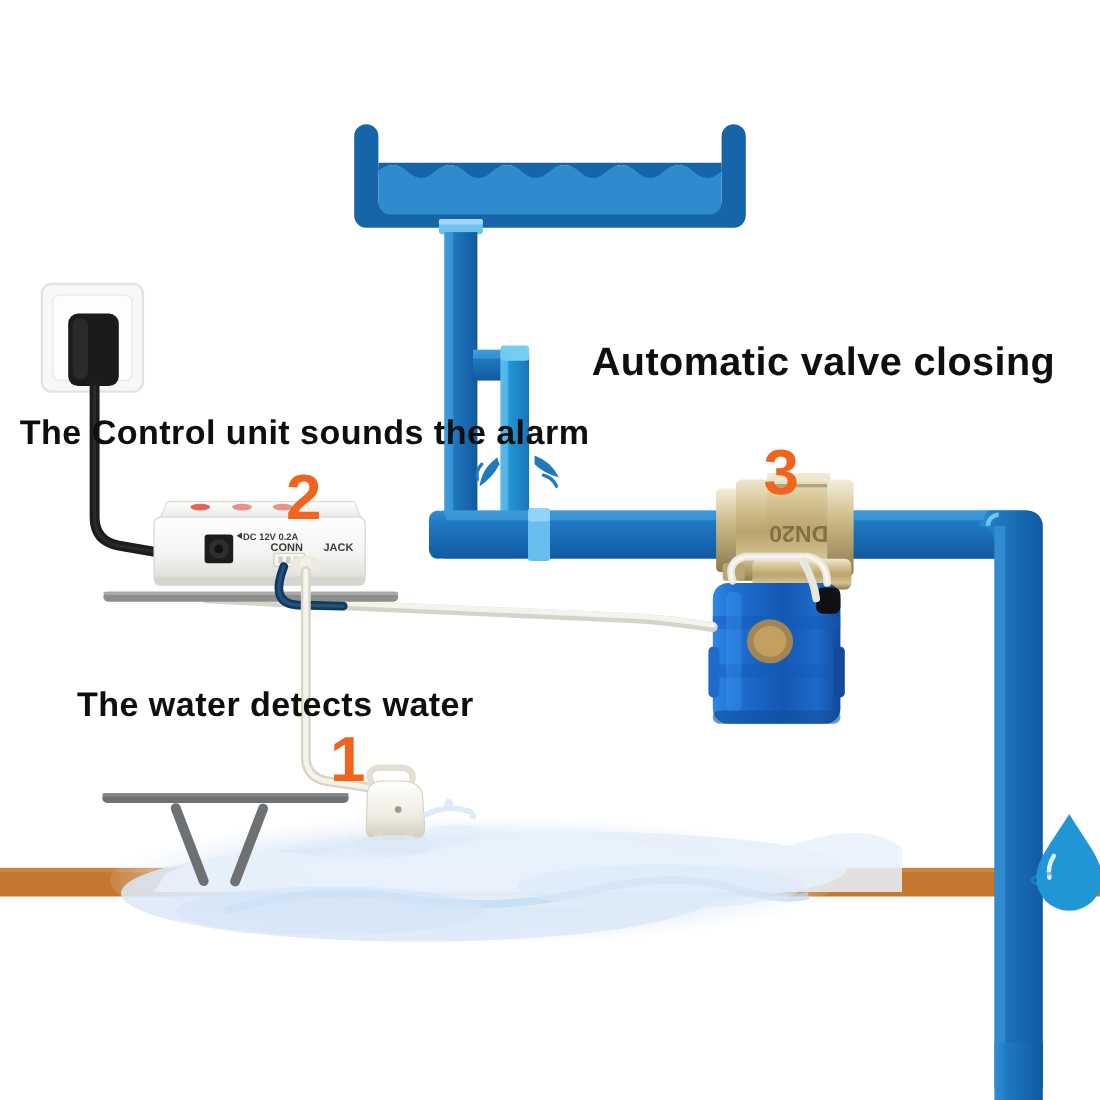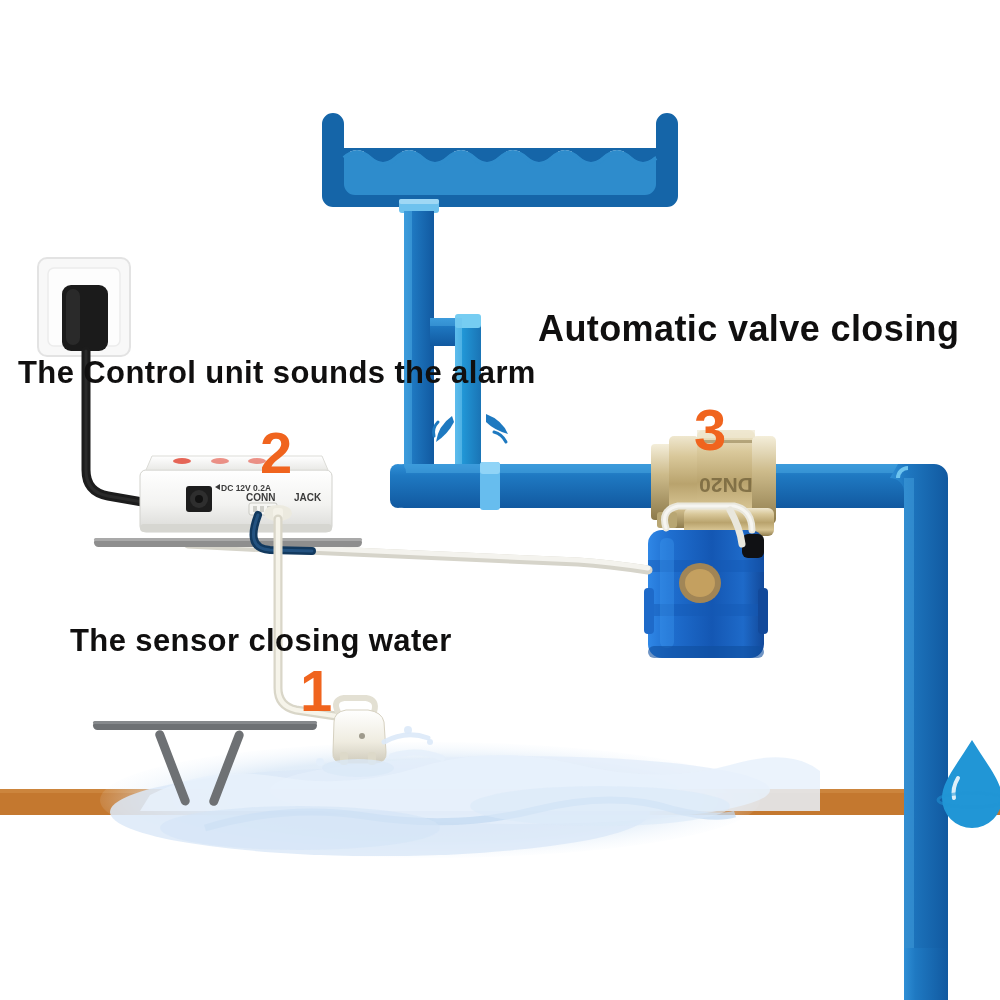--- a/index.html
+++ b/index.html
@@ -2,21 +2,21 @@
 <html><head>
 <meta charset="utf-8">
 <title>Water Leak Detector Diagram</title>
 <style>
   html,body{margin:0;padding:0;background:#ffffff;}
   body{width:1000px;height:1000px;overflow:hidden;font-family:"Liberation Sans",sans-serif;}
   #stage{position:relative;width:1000px;height:1000px;background:#ffffff;}
   svg#scene{position:absolute;left:0;top:0;width:1000px;height:1000px;display:block;}
   .cap{position:absolute;color:#100f0f;font-family:"Liberation Sans",sans-serif;font-weight:bold;white-space:nowrap;letter-spacing:0.4px;}
   #cap-valve{left:538px;top:308px;font-size:36px;}
-  #cap-alarm{left:18px;top:355px;font-size:31px;}
+  #cap-alarm{left:18px;top:376px;font-size:31px;}
   #cap-sensor{left:70px;top:623px;font-size:31px;}
   .num{position:absolute;color:#f0641e;font-family:"Liberation Sans",sans-serif;font-weight:bold;font-size:58px;line-height:1;white-space:nowrap;}
   #num-1{left:300px;top:662px;}
   #num-2{left:260px;top:424px;}
   #num-3{left:694px;top:401px;}
 </style>
 </head>
 <body>
 
 <div id="stage">
@@ -286,19 +286,19 @@
       <path d="M384,742 q22,-12 44,-4" fill="none" stroke="#dbe9f8" stroke-width="5" stroke-linecap="round" opacity="0.9"></path>
       <path d="M392,756 q26,-8 50,2" fill="none" stroke="#e6f0fb" stroke-width="6" stroke-linecap="round" opacity="0.9"></path>
       <circle cx="408" cy="730" r="4" fill="#dbe9f8" opacity="0.9"></circle>
       <circle cx="430" cy="742" r="3" fill="#dbe9f8" opacity="0.9"></circle>
       <circle cx="320" cy="762" r="4" fill="#e3eefb" opacity="0.9"></circle>
     </g>
   </svg>
 
   <div class="cap" id="cap-valve">Automatic valve closing</div>
   <div class="cap" id="cap-alarm">The Control unit sounds the alarm</div>
-  <div class="cap" id="cap-sensor">The sensor closing water</div>
+  <div class="cap" id="cap-sensor">The water detects water</div>
 
   <div class="num" id="num-1">1</div>
   <div class="num" id="num-2">2</div>
   <div class="num" id="num-3">3</div>
 
 </div>
 
 </body></html>

